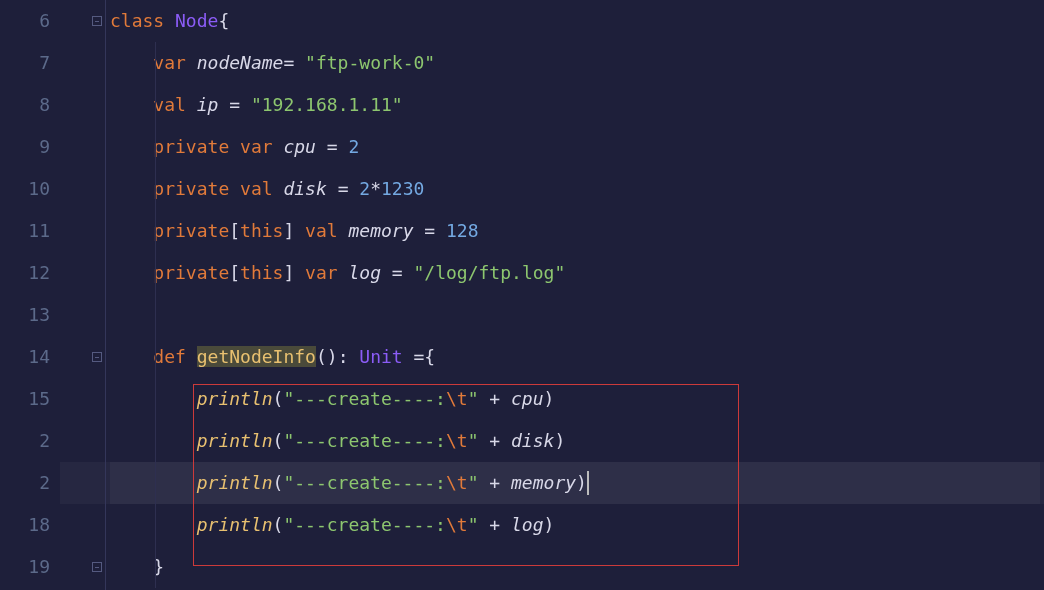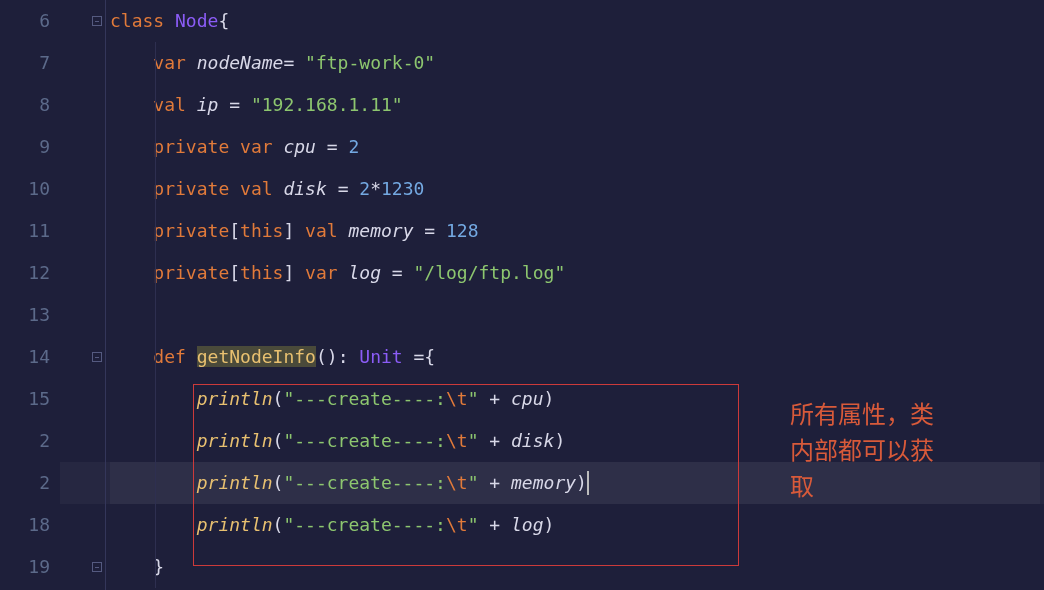--- a/index.html
+++ b/index.html
@@ -146,21 +146,16 @@
       <div class="line"><span>    </span><span class="kw">def</span><span> </span><span class="method">getNodeInfo</span><span class="punc">()</span><span class="op">: </span><span class="type">Unit</span><span> </span><span class="op">=</span><span class="punc">{</span></div>
       <div class="line"><span>        </span><span class="fn">println</span><span class="punc">(</span><span class="str">"---create----:</span><span class="esc">\t</span><span class="str">"</span><span> </span><span class="op">+</span><span> </span><span class="id">cpu</span><span class="punc">)</span></div>
       <div class="line"><span>        </span><span class="fn">println</span><span class="punc">(</span><span class="str">"---create----:</span><span class="esc">\t</span><span class="str">"</span><span> </span><span class="op">+</span><span> </span><span class="id">disk</span><span class="punc">)</span></div>
       <div class="line curline"><span>        </span><span class="fn">println</span><span class="punc">(</span><span class="str">"---create----:</span><span class="esc">\t</span><span class="str">"</span><span> </span><span class="op">+</span><span> </span><span class="id">memory</span><span class="punc">)</span><span class="caret"></span></div>
       <div class="line"><span>        </span><span class="fn">println</span><span class="punc">(</span><span class="str">"---create----:</span><span class="esc">\t</span><span class="str">"</span><span> </span><span class="op">+</span><span> </span><span class="id">log</span><span class="punc">)</span></div>
       <div class="line"><span>    </span><span class="punc">}</span></div>
     </div>
 
   <div class="redbox" id="redbox" style="left: 193px; top: 384px; width: 544px; height: 180px;"></div>
 
-  <div class="annotation" id="anno" style="left: 790px; top: 395px;">
-    <span>所有属性，类</span><br>
-    <span>内部都可以获</span><br>
-    <span>取</span>
-  </div>
 
   <div class="guide" style="left:155px; top:42px; height:546px;"></div>
 
 </div>
 
 </body></html>

